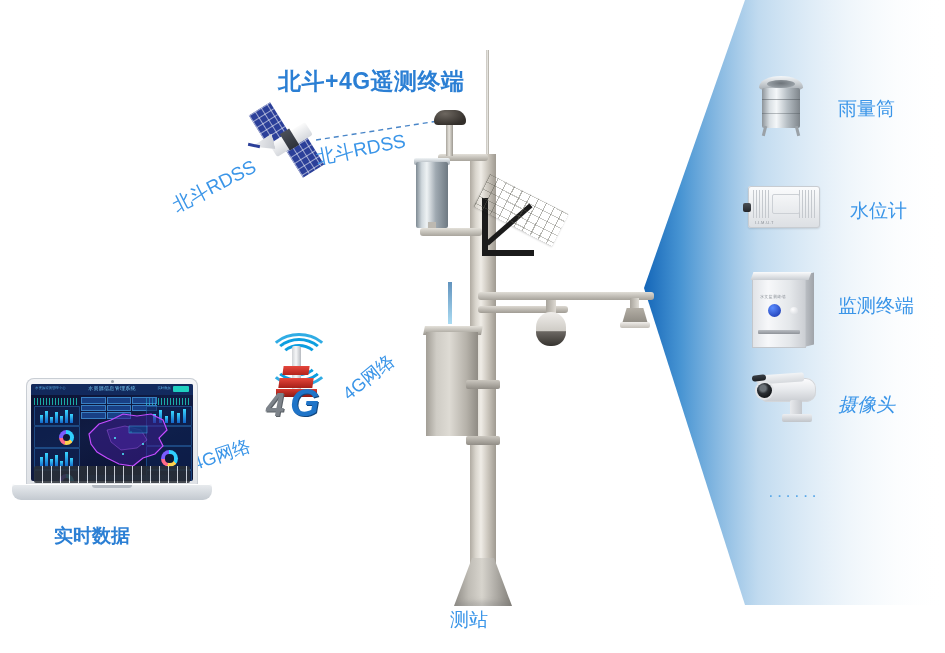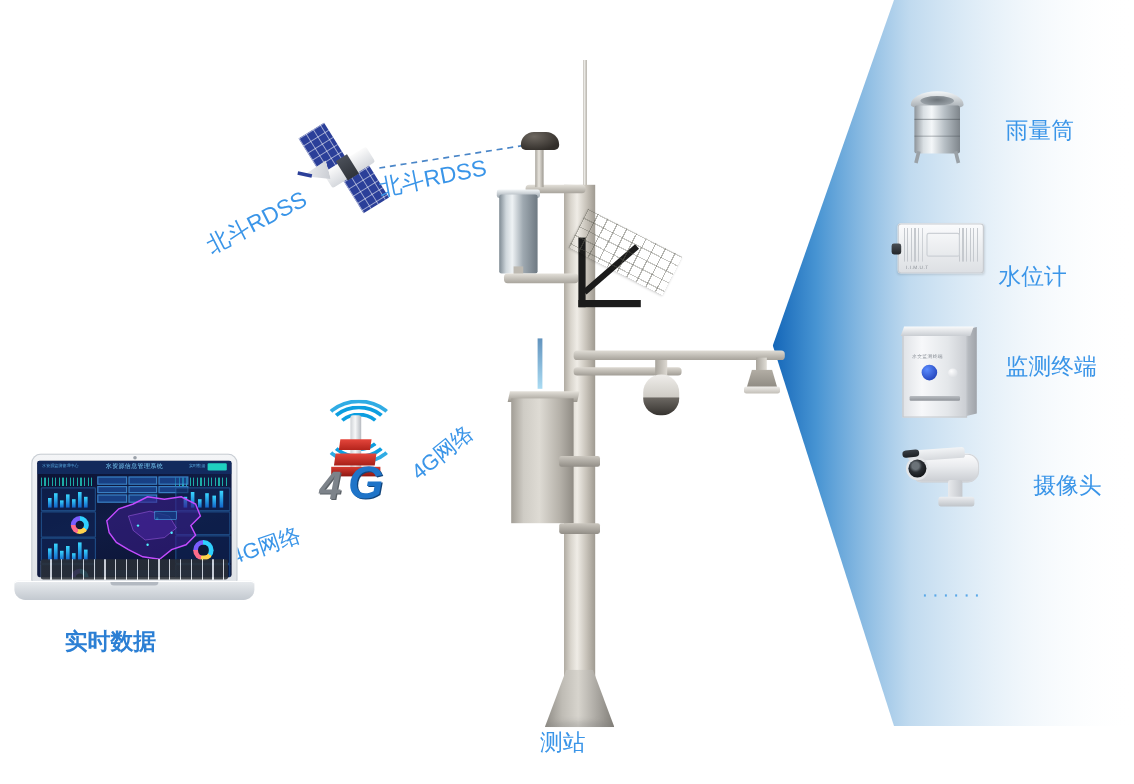--- a/index.html
+++ b/index.html
@@ -299,20 +299,21 @@
         <stop offset="0%" stop-color="#1466b8" stop-opacity="1"></stop>
         <stop offset="12%" stop-color="#3d8ed0" stop-opacity=".95"></stop>
         <stop offset="38%" stop-color="#a8cce9" stop-opacity=".72"></stop>
         <stop offset="68%" stop-color="#dbeaf6" stop-opacity=".45"></stop>
         <stop offset="100%" stop-color="#ffffff" stop-opacity="0"></stop>
       </linearGradient>
     </defs>
     <path d="M 0 288 L 101 0 L 301 0 L 301 605 L 101 605 Z" fill="url(#wg)"></path>
   </svg>
 
+  <div class="lbl" id="title">北斗+4G遥测终端</div>
 
 
   <div id="sat">
     <div class="panel" id="p1"></div>
     <div class="panel" id="p2"></div>
     <div id="sbody"></div>
     <div id="sbody2"></div>
     <div id="sdish"></div>
     <div id="sant"></div>
   </div>
@@ -473,21 +474,21 @@
   <div class="dev-label" style="left:838px;top:96px;">雨量筒</div>
 
   <div class="dev" id="dv2">
     <div class="box"></div>
     <div class="vent l"></div>
     <div class="vent r"></div>
     <div class="plate"></div>
     <div class="knob"></div>
     <div class="brand">I.I.M.U.T</div>
   </div>
-  <div class="dev-label" style="left:832px;top:198px;margin-top:20px;">水位计</div>
+  <div class="dev-label" style="left:850px;top:198px;">水位计</div>
 
   <div class="dev" id="dv3">
     <div class="side"></div>
     <div class="body">
       <div class="txt">水文监测终端</div>
       <div class="led"></div>
       <div class="led2"></div>
       <div class="slot"></div>
     </div>
     <div class="top"></div>
@@ -495,17 +496,17 @@
   <div class="dev-label" style="left:838px;top:293px;">监测终端</div>
 
   <div class="dev" id="dv4">
     <div class="barrel"></div>
     <div class="hood"></div>
     <div class="sun"></div>
     <div class="lens"></div>
     <div class="mount"></div>
     <div class="foot"></div>
   </div>
-  <div class="dev-label" style="left:861px;top:392px;">摄像头</div>
+  <div class="dev-label" style="left:838px;top:392px;font-style:italic;">摄像头</div>
 
   <div class="dev-label dots" style="left:768px;top:486px;">······</div>
 
 </div>
 
 </body></html>

